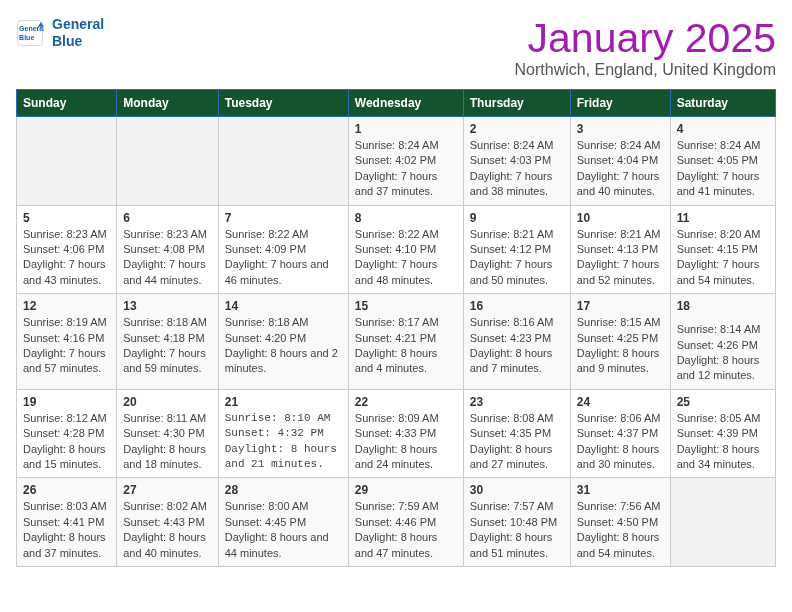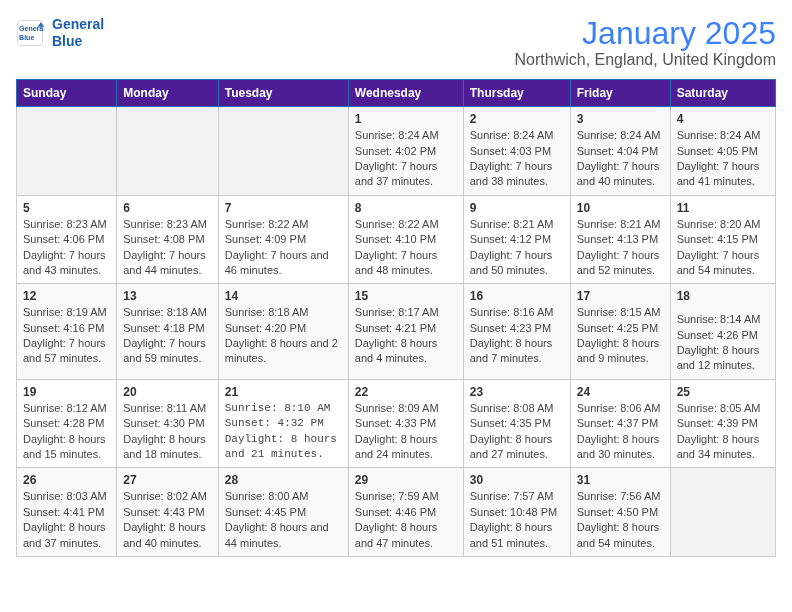--- a/index.html
+++ b/index.html
@@ -22,37 +22,37 @@
       gap: 8px;
     }
     .logo-icon {
       width: 28px;
       height: 28px;
     }
     .title-block {
       text-align: right;
     }
     .title-block h1 {
-      font-size: 32px;
+      font-size: 41px;
       font-weight: normal;
-      color: #3b82f6;
+      color: #a21caf;
       line-height: 1.1;
     }
     .title-block h2 {
       font-size: 16px;
       font-weight: normal;
       color: #555;
     }
     table {
       width: 100%;
       border-collapse: collapse;
       font-size: 11px;
     }
     thead tr th {
-      background-color: #4c1d95;
+      background-color: #14532d;
       color: #fff;
       padding: 6px 6px;
       text-align: left;
       font-size: 12px;
       font-weight: bold;
       border: 1px solid #2a6db5;
     }
     tbody tr td {
       border: 1px solid #ccc;
       padding: 5px 6px;

